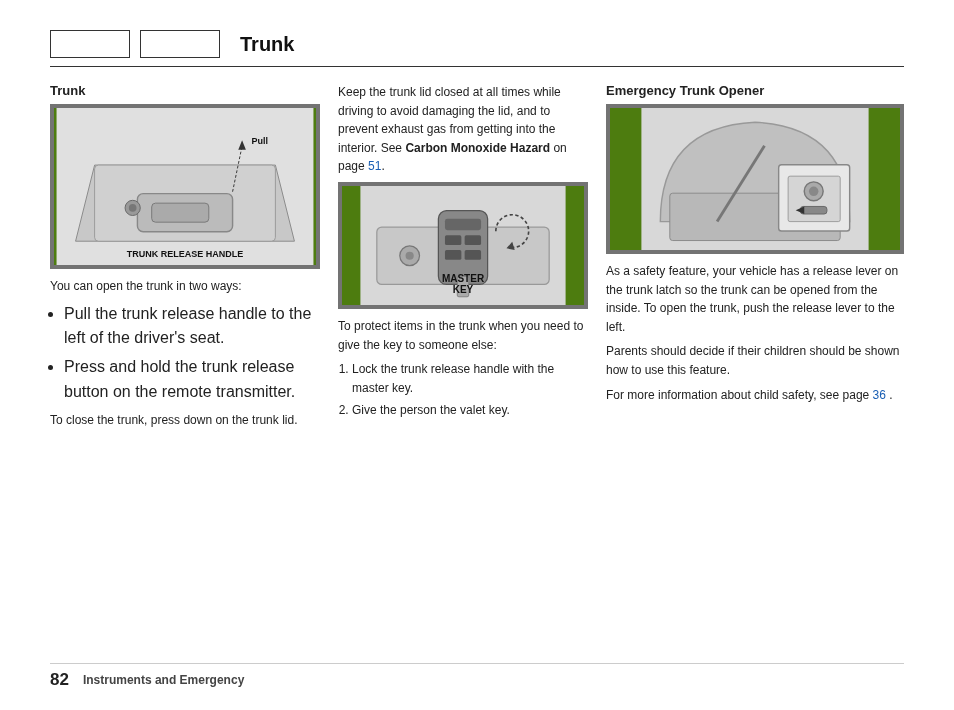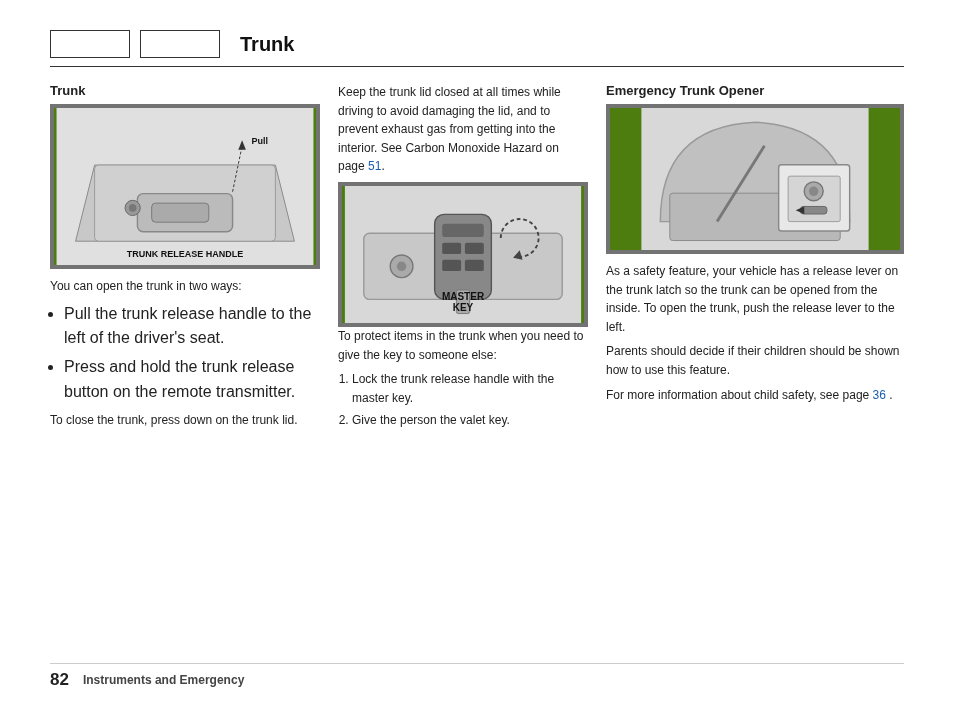--- a/index.html
+++ b/index.html
@@ -80,21 +80,22 @@
       border: 4px solid #737373;
       width: 100%;
       position: relative;
       overflow: hidden;
     }
     .illustration-box.trunk-handle {
       height: 165px;
       margin-bottom: 8px;
     }
     .illustration-box.master-key {
-      height: 145px;
+      height: 127px;
+      margin-bottom: 8px;
     }
     .illustration-box.emergency {
       height: 150px;
       margin-bottom: 8px;
     }
 
     
     .illus-svg {
       width: 100%;
       height: 100%;
@@ -157,21 +158,21 @@
       line-height: 1.55;
       list-style-type: decimal;
       margin-bottom: 4px;
     }
     .link-text {
       color: #1a5fb4;
       text-decoration: none;
       text-align: center;
     }
     .bold-text {
-      font-weight: normal;
+      font-weight: bold;
     }
 
     
     .footer {
       position: absolute;
       bottom: 20px;
       left: 50px;
       right: 50px;
       border-top: 1px solid #ccc;
       padding-top: 6px;

